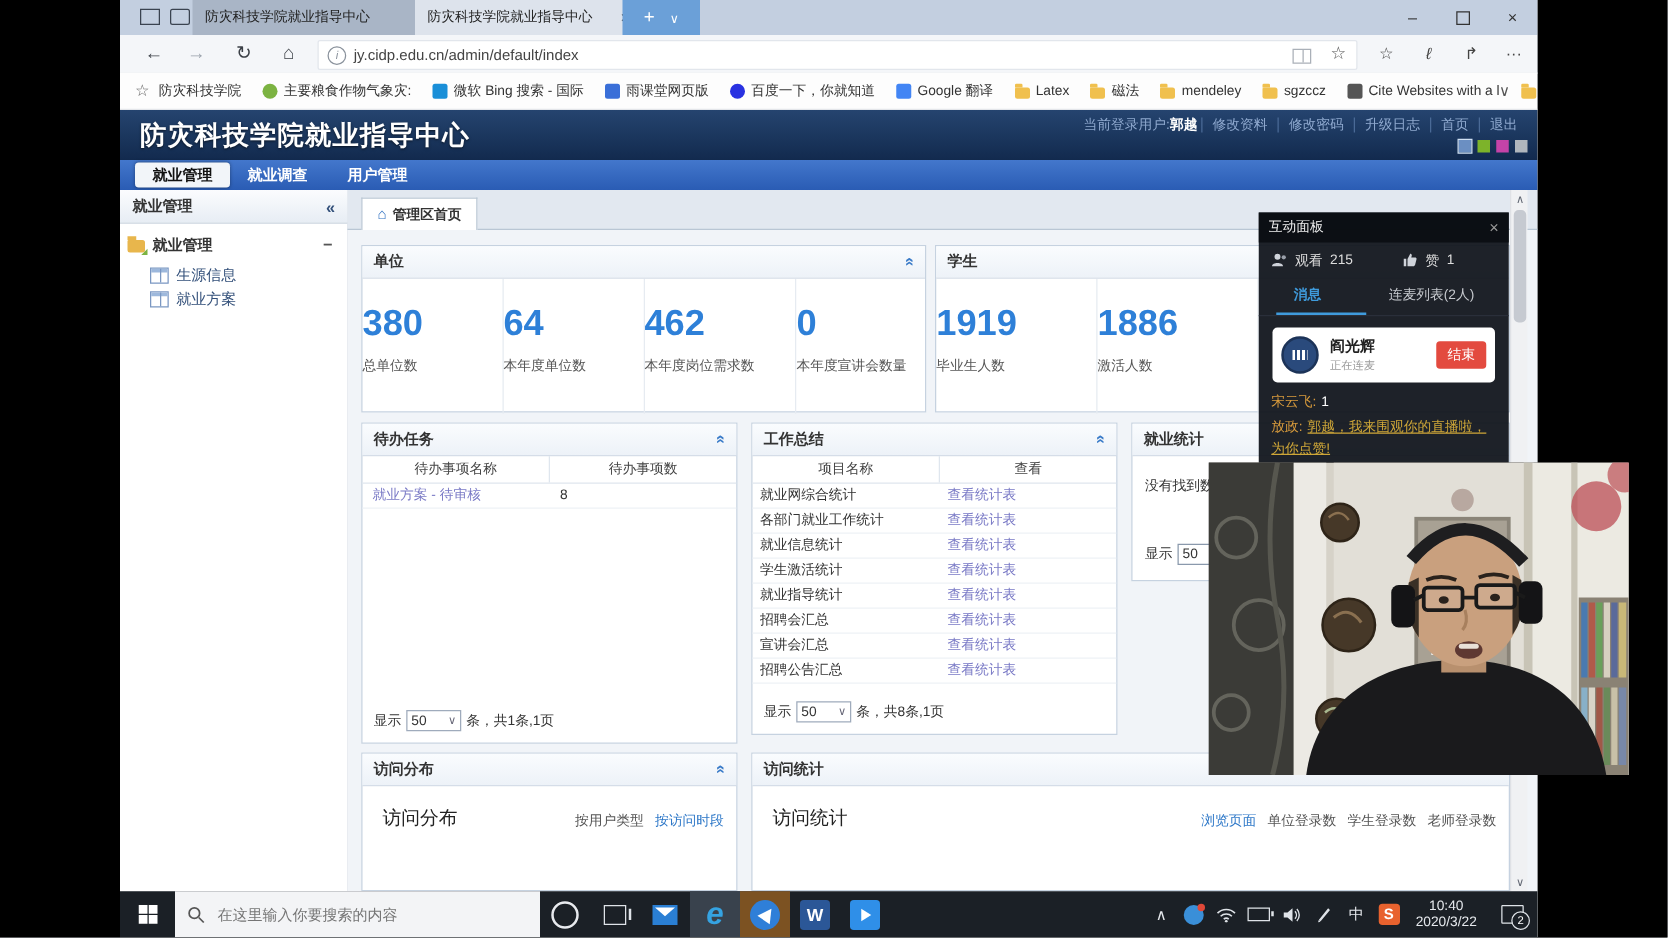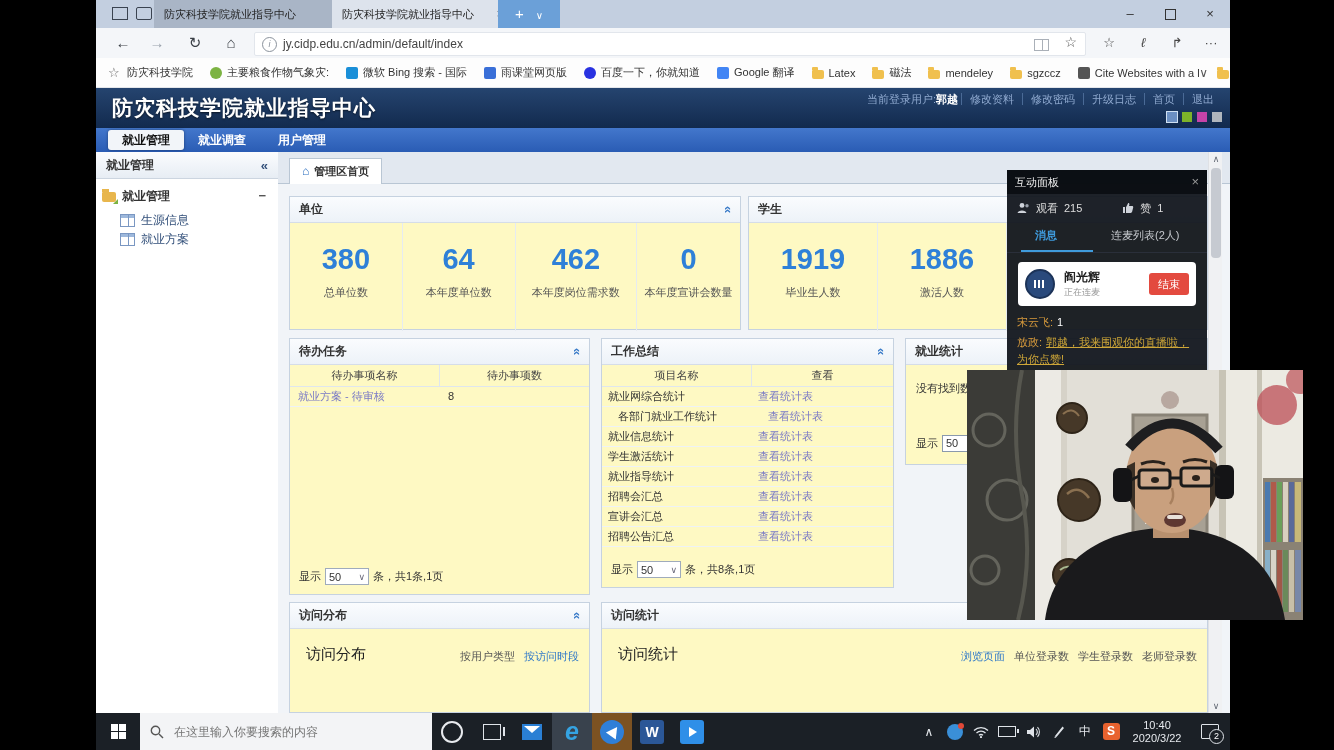--- a/index.html
+++ b/index.html
@@ -74,26 +74,26 @@
   .grid-ic{width:13px;height:11px;border:1px solid #7a97c2;background:#fff;position:relative;margin-right:6px;}
   .grid-ic:before{content:"";position:absolute;left:0;top:0;width:100%;height:3px;background:#9db8dc;}
   .grid-ic:after{content:"";position:absolute;left:50%;top:0;width:1px;height:100%;background:#7a97c2;}
 
   
   .tabstrip{left:182px;top:152px;width:952px;height:32px;background:#e2e8f0;border-bottom:1px solid #b9c6d4;box-sizing:border-box;}
   .page-tab{left:11px;top:6px;height:26px;background:#fff;border:1px solid #b9c6d4;border-bottom:none;line-height:25px;font-size:11px;font-weight:bold;color:#333;padding:0 12px;}
   .home-ic{color:#2d6fc0;margin-right:5px;font-size:12px;}
   .main-bg{left:182px;top:184px;width:952px;height:529px;background:#f1f4f8;}
 
-  .card{position:absolute;background:#fef9c3;border:1px solid #c6d2e0;box-sizing:border-box;}
+  .card{position:absolute;background:#ffffff;border:1px solid #c6d2e0;box-sizing:border-box;}
   .card-h{position:relative;height:25px;background:linear-gradient(#fafcfe,#edf2f8);border-bottom:1px solid #d5dde8;line-height:25px;font-size:12px;font-weight:bold;color:#333;padding:0 9px;}
   .chev{position:absolute;right:8px;top:0;color:#3a7bc8;font-weight:bold;font-size:13px;display:inline-block;transform:rotate(90deg);transform-origin:center;cursor:pointer;}
 
   .stat-row{display:flex;height:108px;}
-  .stat-cell{text-align:center;border-right:1px solid #e6ebf1;}
+  .stat-cell{text-align:left;border-right:1px solid #e6ebf1;}
   .stat-val{font-size:29px;font-weight:bold;color:#2e80d8;margin-top:20px;}
   .stat-lbl{font-size:11px;color:#555;margin-top:9px;}
 
   .tbl-head{display:flex;height:21px;line-height:21px;border-bottom:1px solid #dfe6ee;font-size:11px;color:#444;text-align:center;}
   .tbl-head .c1{border-right:1px solid #dfe6ee;box-sizing:border-box;}
   .tbl-row{display:flex;height:19px;line-height:19px;border-bottom:1px solid #eef2f6;font-size:11px;color:#333;}
   .plink{color:#7a7ac6;cursor:pointer;}
   .blink{color:#2e78c8;cursor:pointer;}
   .card-foot{position:absolute;left:9px;bottom:9px;font-size:11px;color:#333;display:flex;align-items:center;}
   .psel{display:inline-flex;justify-content:space-between;align-items:center;width:44px;height:17px;border:1px solid #9fabbc;background:#fff;margin:0 4px;padding:0 3px;box-sizing:border-box;cursor:pointer;}
@@ -381,21 +381,21 @@
       </div>
       <div class="tbl-head">
         <span class="c1" style="width:150px">项目名称</span>
         <span style="width:141px">查看</span>
       </div>
       <div class="tbl-row">
           <span style="width:144px;padding-left:6px">就业网综合统计</span>
           <span class="plink" style="padding-left:6px">查看统计表</span>
         </div>
       <div class="tbl-row">
-          <span style="width:144px;padding-left:16px">各部门就业工作统计</span>
+          <span style="width:144px;padding-left:6px">各部门就业工作统计</span>
           <span class="plink" style="padding-left:6px">查看统计表</span>
         </div>
       <div class="tbl-row">
           <span style="width:144px;padding-left:6px">就业信息统计</span>
           <span class="plink" style="padding-left:6px">查看统计表</span>
         </div>
       <div class="tbl-row">
           <span style="width:144px;padding-left:6px">学生激活统计</span>
           <span class="plink" style="padding-left:6px">查看统计表</span>
         </div>

